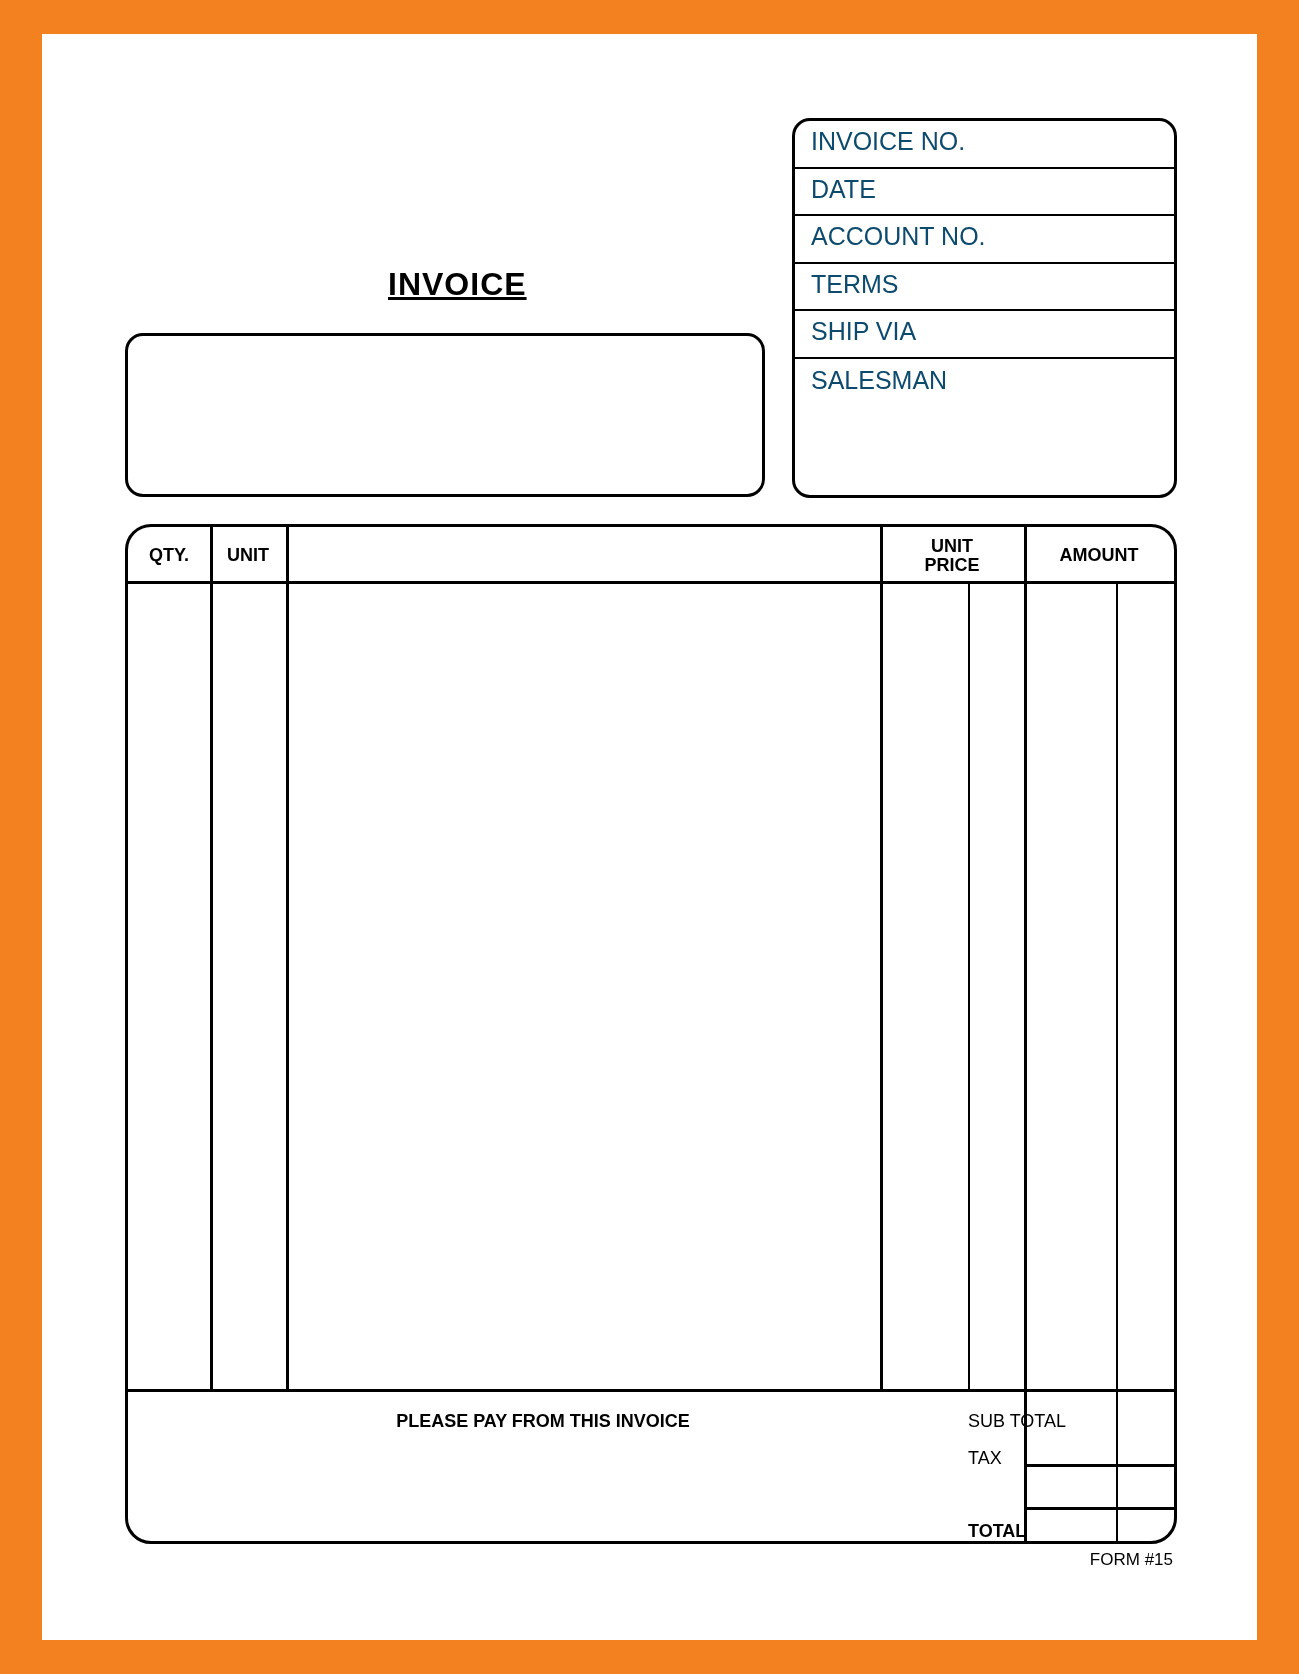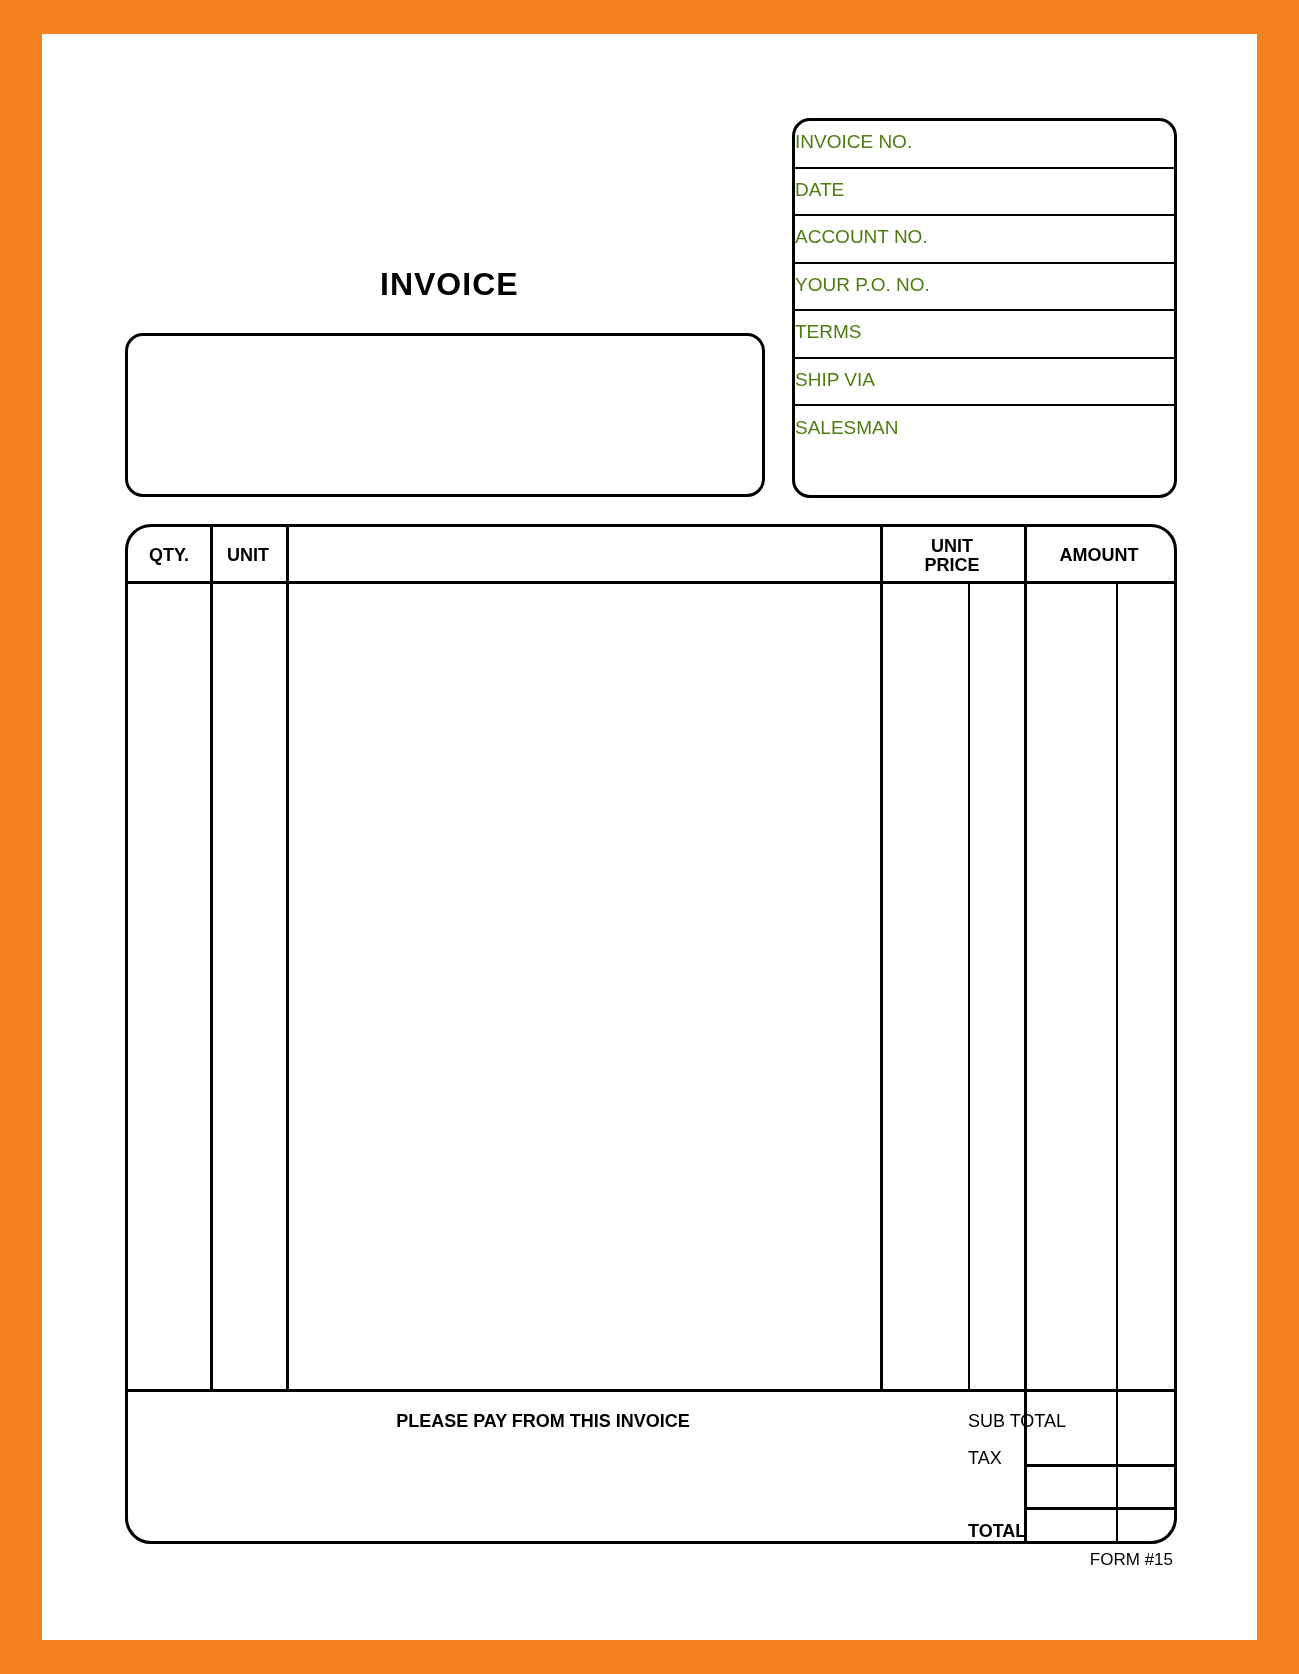--- a/index.html
+++ b/index.html
@@ -28,26 +28,27 @@
     left: 42px;
     top: 34px;
     width: 1215px;
     height: 1606px;
     background: #ffffff;
   }
 
   
   .invoice-title {
     position: absolute;
-    left: 338px;
+    left: 346px;
     top: 232px;
     font-size: 32px;
     font-weight: bold;
     letter-spacing: 1px;
     color: #000;
+    text-decoration: underline;
   }
 
   .billto-box {
     position: absolute;
     left: 83px;
     top: 299px;
     width: 640px;
     height: 164px;
     border: 3px solid #000;
     border-radius: 18px;
@@ -70,22 +71,23 @@
   .meta-row {
     position: relative;
     height: 47.5px;
     box-sizing: border-box;
     border-bottom: 2px solid #000;
     display: flex;
     align-items: center;
   }
   .meta-row:last-child { border-bottom: none; align-items: center; }
   .meta-label {
-    font-size: 19px;
-    color: #4d7c0f;
+    padding-left: 16px;
+    font-size: 25px;
+    color: #0c4a6e;
     line-height: 1;
     position: relative;
     top: -2px;
   }
 
   
   .items-box {
     position: absolute;
     left: 83px;
     top: 490px;
@@ -200,23 +202,20 @@
 
     <div class="meta-box">
       <div class="meta-row">
         <span class="meta-label">INVOICE NO.</span>
       </div>
       <div class="meta-row">
         <span class="meta-label">DATE</span>
       </div>
       <div class="meta-row">
         <span class="meta-label">ACCOUNT NO.</span>
-      </div>
-      <div class="meta-row">
-        <span class="meta-label">YOUR P.O. NO.</span>
       </div>
       <div class="meta-row">
         <span class="meta-label">TERMS</span>
       </div>
       <div class="meta-row">
         <span class="meta-label">SHIP VIA</span>
       </div>
       <div class="meta-row">
         <span class="meta-label">SALESMAN</span>
       </div>

